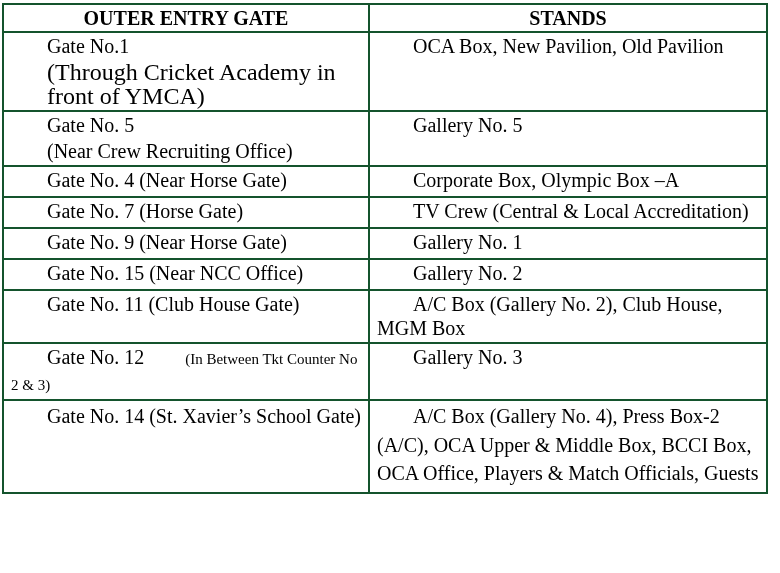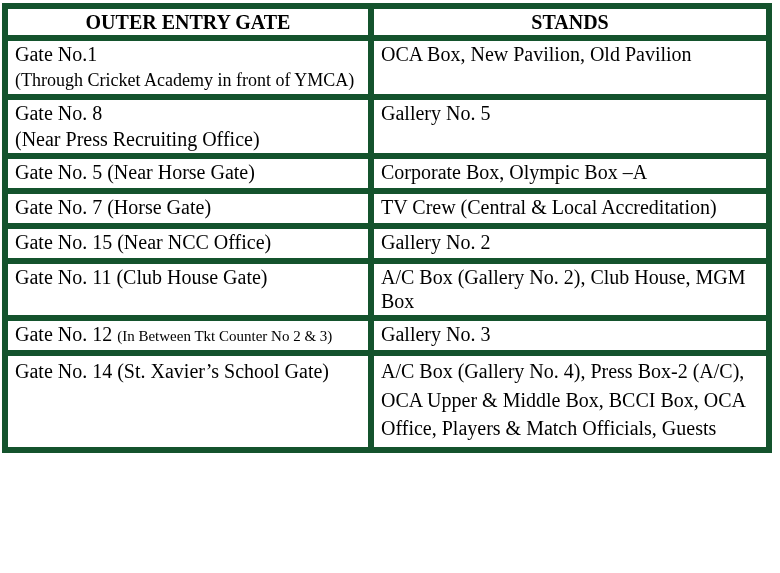--- a/index.html
+++ b/index.html
@@ -15,46 +15,47 @@
     font-family: "Liberation Serif", "DejaVu Serif", serif;
   }
   table.gates-table {
     border-collapse: collapse;
     table-layout: fixed;
     width: 764px;
     margin: 3px 0 0 2px;
     background: #ffffff;
   }
   th, td {
-    border: 6px solid #14532d;
+    border: 2px solid #14532d;
     vertical-align: top;
     font-size: 20px;
     line-height: 24px;
     padding: 1px 4px 2px 7px;
     overflow: hidden;
   }
   th {
     font-weight: bold;
     text-align: center;
     padding: 1px 2px;
   }
   .gate-main, .gate-sub, .gate-note, .stands-label {
     white-space: pre-wrap;
+    margin-left: 36px;
   }
   .gate-sub {
     display: block;
   }
   .gate-sub:empty {
     display: none;
   }
   .gate-note {
     font-size: 15px;
   }
   .shrunk {
-    font-size: 18px;
+    font-size: 24px;
   }
   tr.wide-spacing td {
     line-height: 28.5px;
     padding-bottom: 4px;
   }
 </style>
 </head>
 <body>
 
 <table class="gates-table">
@@ -68,38 +69,42 @@
       <th>STANDS</th>
     </tr>
   </thead>
   <tbody>
   <tr>
     <td><span class="gate-main">Gate No.1</span><span class="gate-note"></span><span class="gate-sub shrunk">(Through Cricket Academy in front of YMCA)</span></td>
     <td><span class="stands-label">OCA Box, New Pavilion, Old Pavilion</span></td>
   </tr>
 
   <tr>
-    <td><span class="gate-main">Gate No. 8</span><span class="gate-note"></span><span class="gate-sub">(Near Press Recruiting Office)</span></td>
+    <td><span class="gate-main">Gate No. 5</span><span class="gate-note"></span><span class="gate-sub">(Near Crew Recruiting Office)</span></td>
     <td><span class="stands-label">Gallery No. 5</span></td>
   </tr>
 
 
 
 
   <tr>
-    <td><span class="gate-main">Gate No. 5 (Near Horse Gate)</span><span class="gate-note"></span></td>
+    <td><span class="gate-main">Gate No. 4 (Near Horse Gate)</span><span class="gate-note"></span></td>
     <td><span class="stands-label">Corporate Box, Olympic Box –A</span></td>
   </tr>
 
   <tr>
     <td><span class="gate-main">Gate No. 7 (Horse Gate)</span><span class="gate-note"></span></td>
     <td><span class="stands-label">TV Crew (Central &amp; Local Accreditation)</span></td>
   </tr>
 
 
+  <tr>
+    <td><span class="gate-main">Gate No. 9 (Near Horse Gate)</span><span class="gate-note"></span></td>
+    <td><span class="stands-label">Gallery No. 1</span></td>
+  </tr>
 
   <tr>
     <td><span class="gate-main">Gate No. 15 (Near NCC Office)</span><span class="gate-note"></span></td>
     <td><span class="stands-label">Gallery No. 2</span></td>
   </tr>
 
   <tr>
     <td><span class="gate-main">Gate No. 11 (Club House Gate)</span><span class="gate-note"></span></td>
     <td><span class="stands-label">A/C Box (Gallery No. 2), Club House, MGM Box</span></td>
   </tr>

